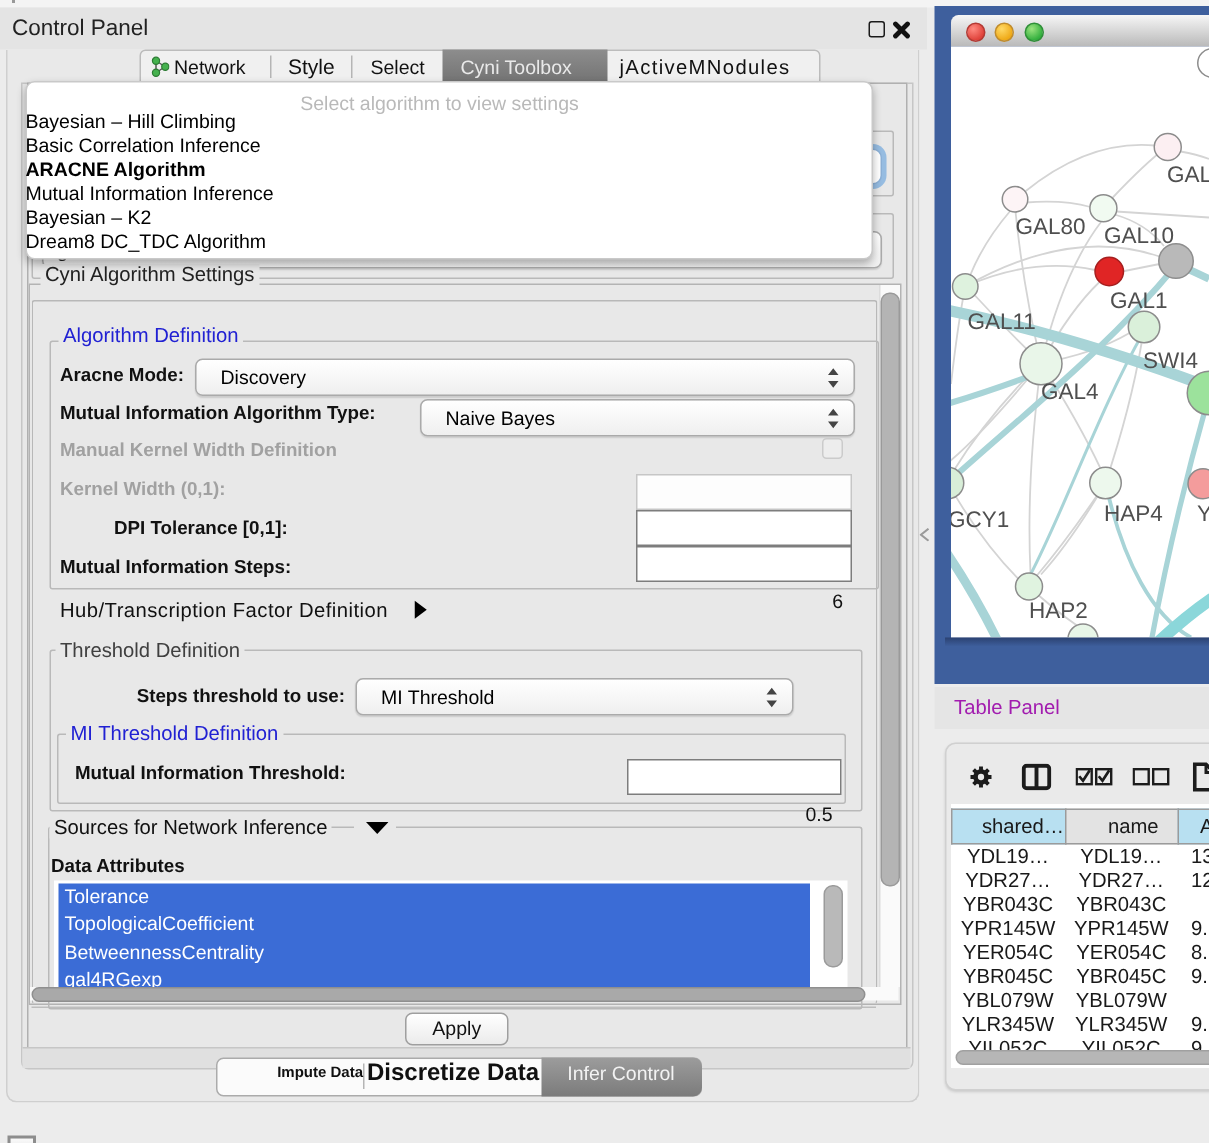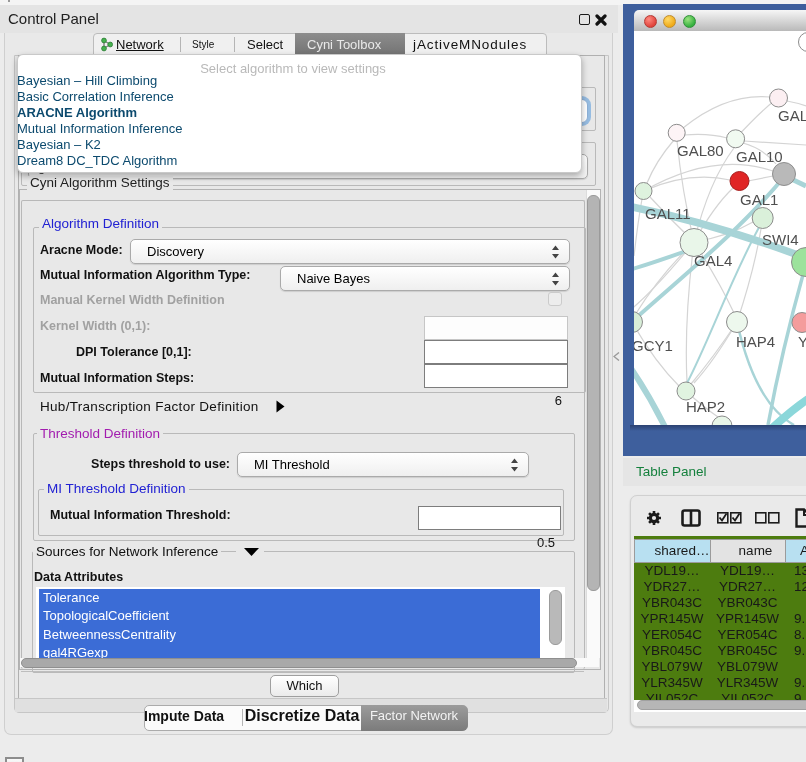--- a/index.html
+++ b/index.html
@@ -36,22 +36,22 @@
 <div class="abs" style="left:93px;top:33px;width:452px;height:23px;background:#f0f0f0;border:1px solid #bcbcbc;border-radius:4px;"></div>
 <div class="abs" style="left:295px;top:33px;width:110px;height:23px;background:linear-gradient(#8d8d8d,#727272);"></div>
 <div class="abs" style="left:180px;top:37px;width:1px;height:15px;background:#b5b5b5;"></div>
 <div class="abs" style="left:234px;top:37px;width:1px;height:15px;background:#b5b5b5;"></div>
 <svg class="abs" style="left:100px;top:37px;" width="13" height="15" viewBox="0 0 13 15">
 <path d="M4 3.5 L4 11.5 M4 11.5 L10 7.5 M4 3.5 L10 7.5" stroke="#555" stroke-width="1"></path>
 <circle cx="4" cy="3.5" r="2.4" fill="#45b14e" stroke="#2c7c33" stroke-width="0.8"></circle>
 <circle cx="4" cy="11.5" r="2.4" fill="#45b14e" stroke="#2c7c33" stroke-width="0.8"></circle>
 <circle cx="10.2" cy="7.5" r="2.4" fill="#45b14e" stroke="#2c7c33" stroke-width="0.8"></circle>
 </svg>
-<div class="abs" style="left:116px;top:33px;height:23px;line-height:23px;font-size:13px;color:#111;text-decoration:underline;">Network</div>
-<div class="abs" style="left:192px;top:33px;height:23px;line-height:23px;font-size:10px;color:#111;text-align:center;">Style</div>
+<div class="abs" style="left:116px;top:33px;height:23px;line-height:23px;font-size:13px;color:#111;">Network</div>
+<div class="abs" style="left:192px;top:33px;height:23px;line-height:23px;font-size:14px;color:#111;text-align:center;">Style</div>
 <div class="abs" style="left:247px;top:33px;height:23px;line-height:23px;font-size:13px;color:#111;">Select</div>
 <div class="abs" style="left:307px;top:33px;height:23px;line-height:23px;font-size:13px;color:#e9e9e9;">Cyni Toolbox</div>
 <div class="abs" style="left:413px;top:33px;height:23px;line-height:23px;font-size:13.5px;letter-spacing:0.9px;color:#111;">jActiveMNodules</div>
 
 <div class="abs gbox" style="left:21px;top:87px;width:573px;height:42px;"></div>
 <div class="abs" style="left:29px;top:99px;width:557px;height:22px;border-radius:6px;background:#fff;border:1px solid #8cb0d6;box-shadow:0 0 0 3px rgba(106,165,221,0.65);"></div>
 <div class="abs gbox" style="left:21px;top:142px;width:573px;height:42px;"></div>
 <div class="abs combo" style="left:28px;top:154px;width:558px;height:23px;overflow:hidden;">
     <span class="ct" style="left:9px;color:#222;">galFiltered.sif default node</span>
   </div>
@@ -98,21 +98,21 @@
 <div class="abs tf" style="left:424px;top:364px;width:142px;height:22px;">
     <span class="tfv">6</span>
   </div>
 
 <div class="abs" style="left:40px;top:399px;font-size:13.5px;letter-spacing:0.3px;color:#111;">Hub/Transcription Factor Definition</div>
 <svg class="abs" style="left:275px;top:400px;" width="10" height="13" viewBox="0 0 10 13">
     <path d="M1.5 0.5 L9.5 6.5 L1.5 12.5 Z" fill="#000"></path>
   </svg>
 
 <div class="abs gbox" style="left:33px;top:433px;width:540px;height:106px;"></div>
-<div class="abs gtitle" style="left:37px;top:427px;color:#a21caf;">Threshold Definition</div>
+<div class="abs gtitle" style="left:37px;top:427px;color:#404040;">Threshold Definition</div>
 <div class="abs lbl" style="left:58px;top:457px;width:172px;text-align:right;">Steps threshold to use:</div>
 <div class="abs combo" style="left:237px;top:452px;width:290px;height:23px;">
     <span class="ct">MI Threshold</span>
 <svg class="abs" style="right:9px;top:5px;" width="9" height="14" viewBox="0 0 9 14">
       <path d="M4.5 0.5 L8 5 L1 5 Z M4.5 13.5 L1 9 L8 9 Z" fill="#444"></path>
     </svg>
   </div>
 
 <div class="abs gbox" style="left:38px;top:489px;width:524px;height:45px;"></div>
 <div class="abs gtitle" style="left:44px;top:482px;color:#2121d3;">MI Threshold Definition</div>
@@ -137,33 +137,33 @@
   <div class="abs" style="left:7px;top:58px;font-size:13px;color:#fff;">gal4RGexp</div>
   <div class="abs" style="left:513px;top:3px;width:11px;height:53px;background:#b9b9b9;border:1px solid #9b9b9b;border-radius:6px;"></div>
 </div>
 
 <div class="abs" style="left:20px;top:658px;width:579px;height:9px;background:#fafafa;"></div>
 <div class="abs" style="left:21px;top:658px;width:554px;height:8px;background:#a9a9a9;border:1px solid #8f8f8f;border-radius:5px;"></div>
 
 <div class="abs" style="left:586px;top:190px;width:13px;height:468px;background:#fafafa;border-left:1px solid #dcdcdc;"></div>
 <div class="abs" style="left:587px;top:195px;width:11px;height:394px;background:#b4b4b4;border:1px solid #9a9a9a;border-radius:6px;"></div>
 
-<div class="abs" style="left:270px;top:675px;width:67px;height:20px;border:1px solid #9f9f9f;border-radius:5px;background:linear-gradient(#ffffff,#ebebeb);text-align:center;line-height:20px;font-size:13px;color:#111;">Which</div>
+<div class="abs" style="left:270px;top:675px;width:67px;height:20px;border:1px solid #9f9f9f;border-radius:5px;background:linear-gradient(#ffffff,#ebebeb);text-align:center;line-height:20px;font-size:13px;color:#111;">Apply</div>
 
 <div class="abs" style="left:15px;top:698px;width:592px;height:13px;background:#e0e0e0;border-top:1px solid #c6c6c6;"></div>
 <div class="abs" style="left:144px;top:705px;width:322px;height:24px;background:#fbfbfb;border:1px solid #ababab;border-radius:5px;"></div>
 <div class="abs" style="left:361px;top:705px;width:107px;height:26px;background:linear-gradient(#9c9c9c,#7b7b7b);border-radius:0 6px 6px 0;"></div>
 <div class="abs" style="left:242px;top:709px;width:1px;height:17px;background:#b5b5b5;"></div>
-<div class="abs" style="left:144px;top:704px;width:98px;height:24px;text-align:left;line-height:24px;font-size:14px;font-weight:bold;color:#111;">Impute Data</div>
+<div class="abs" style="left:144px;top:704px;width:98px;height:24px;text-align:right;line-height:24px;font-size:10px;font-weight:bold;color:#111;">Impute Data</div>
 <div class="abs" style="left:243px;top:704px;width:118px;height:24px;text-align:center;line-height:24px;font-size:16px;font-weight:bold;color:#111;">Discretize Data</div>
-<div class="abs" style="left:361px;top:704px;width:106px;height:24px;text-align:center;line-height:24px;font-size:13px;color:#f3f3f3;">Factor Network</div>
+<div class="abs" style="left:361px;top:704px;width:106px;height:24px;text-align:center;line-height:24px;font-size:13px;color:#f3f3f3;">Infer Control</div>
 
 <div class="abs" style="left:17px;top:54px;width:563px;height:117px;background:#fff;border:1px solid #c9c9c9;border-radius:6px;box-shadow:0 3px 6px rgba(0,0,0,0.3);"></div>
 <div class="abs" style="left:17px;top:61px;width:552px;text-align:center;font-size:13px;color:#b9b9b9;">Select algorithm to view settings</div>
-<div class="abs" style="left:17px;top:73px;font-size:13px;color:#0c4a6e;line-height:16px;white-space:nowrap;">Bayesian – Hill Climbing<br>Basic Correlation Inference<br><b>ARACNE Algorithm</b><br>Mutual Information Inference<br>Bayesian – K2<br>Dream8 DC_TDC Algorithm</div>
+<div class="abs" style="left:17px;top:73px;font-size:13px;color:#000000;line-height:16px;white-space:nowrap;">Bayesian – Hill Climbing<br>Basic Correlation Inference<br><b>ARACNE Algorithm</b><br>Mutual Information Inference<br>Bayesian – K2<br>Dream8 DC_TDC Algorithm</div>
 
 <svg class="abs" style="left:613px;top:352px;" width="7" height="9" viewBox="0 0 7 9">
     <path d="M6 0.5 L1 4.5 L6 8.5" fill="none" stroke="#9a9a9a" stroke-width="1.4"></path>
   </svg>
 
 <div class="abs" style="left:623px;top:4px;width:183px;height:452px;background:#3e5f9d;"></div>
 
 <div class="abs" style="left:634px;top:10px;width:172px;height:21px;background:linear-gradient(#f6f6f6,#b9b9b9);border-bottom:1px solid #8f8f8f;border-radius:5px 0 0 0;"></div>
 <div class="abs" style="left:644px;top:15px;width:11px;height:11px;border-radius:50%;background:radial-gradient(circle at 35% 30%,#ff8a80,#e0443c 70%);border:0.5px solid #b43a34;"></div>
 <div class="abs" style="left:663px;top:15px;width:11px;height:11px;border-radius:50%;background:radial-gradient(circle at 35% 30%,#ffd966,#efaa18 70%);border:0.5px solid #c08c2c;"></div>
@@ -240,21 +240,21 @@
 <text x="102" y="316">HAP4</text>
 <text x="164" y="316">Y</text>
 <text x="52" y="381">HAP2</text>
 </g>
 </svg>
 </div>
 
 <div class="abs" style="left:630px;top:425px;width:176px;height:6px;background:linear-gradient(rgba(20,30,60,0.45),rgba(20,30,60,0));"></div>
 
 <div class="abs" style="left:623px;top:458px;width:183px;height:28px;background:#e5e5e5;"></div>
-<div class="abs" style="left:636px;top:458px;height:28px;line-height:28px;font-size:13.5px;color:#15803d;">Table Panel</div>
+<div class="abs" style="left:636px;top:458px;height:28px;line-height:28px;font-size:13.5px;color:#a21caf;">Table Panel</div>
 
 <div class="abs" style="left:630px;top:495px;width:183px;height:230px;background:#eaeaea;border:1px solid #d0d0d0;border-radius:7px;box-shadow:0 1px 2px rgba(0,0,0,0.15);"></div>
 
 <svg class="abs" style="left:645px;top:509px;" width="18" height="18" viewBox="0 0 18 18">
 <g fill="#1c1c1c">
       <circle cx="9" cy="9" r="5.2"></circle>
 <g stroke="#1c1c1c" stroke-width="2.6">
         <path d="M9 2 L9 16 M2 9 L16 9 M4.05 4.05 L13.95 13.95 M13.95 4.05 L4.05 13.95"></path>
       </g>
 <circle cx="9" cy="9" r="2.1" fill="#eaeaea"></circle>
@@ -271,21 +271,21 @@
 </svg>
 <svg class="abs" style="left:755px;top:512px;" width="25" height="12" viewBox="0 0 25 12">
 <rect x="0.8" y="0.8" width="10" height="10" fill="none" stroke="#1c1c1c" stroke-width="1.6"></rect>
 <rect x="13.8" y="0.8" width="10" height="10" fill="none" stroke="#1c1c1c" stroke-width="1.6"></rect>
 </svg>
 <svg class="abs" style="left:795px;top:508px;" width="16" height="20" viewBox="0 0 16 20">
 <path d="M1.5 1.5 L9 1.5 L14.5 7 L14.5 18.5 L1.5 18.5 Z" fill="none" stroke="#1c1c1c" stroke-width="2.4"></path>
 <path d="M9 1.5 L9 7 L14.5 7" fill="none" stroke="#1c1c1c" stroke-width="2"></path>
 </svg>
 
-<div class="abs" style="left:634px;top:536px;width:172px;height:176px;background:#4d7c0f;overflow:hidden;font-size:13.5px;color:#191919;">
+<div class="abs" style="left:634px;top:536px;width:172px;height:176px;background:#ffffff;overflow:hidden;font-size:13.5px;color:#191919;">
   <div class="abs" style="left:0;top:3px;width:76px;height:22px;background:#b8e0f1;border:1px solid #9b9b9b;border-width:1px 0 1px 1px;"></div>
   <div class="abs" style="left:76px;top:3px;width:75px;height:22px;background:#e3e3e3;border:1px solid #9b9b9b;border-width:1px 0 1px 1px;"></div>
   <div class="abs" style="left:151px;top:3px;width:25px;height:22px;background:#b8e0f1;border:1px solid #9b9b9b;border-width:1px 0 1px 1px;"></div>
   <div class="abs" style="left:10px;top:4px;width:76px;text-align:center;line-height:22px;">shared…</div>
   <div class="abs" style="left:84px;top:4px;width:75px;text-align:center;line-height:22px;">name</div>
   <div class="abs" style="left:166px;top:4px;line-height:22px;">A</div>
   <div class="abs" style="left:0;top:27px;width:76px;text-align:center;line-height:16px;">YDL19…<br>YDR27…<br>YBR043C<br>YPR145W<br>YER054C<br>YBR045C<br>YBL079W<br>YLR345W<br>YIL052C</div>
   <div class="abs" style="left:76px;top:27px;width:75px;text-align:center;line-height:16px;">YDL19…<br>YDR27…<br>YBR043C<br>YPR145W<br>YER054C<br>YBR045C<br>YBL079W<br>YLR345W<br>YIL052C</div>
   <div class="abs" style="left:160px;top:27px;line-height:16px;">13<br>12<br><br>9.<br>8.<br>9.<br><br>9.<br>9.</div>
   <div class="abs" style="left:0;top:164px;width:172px;height:12px;background:#fff;"></div>

